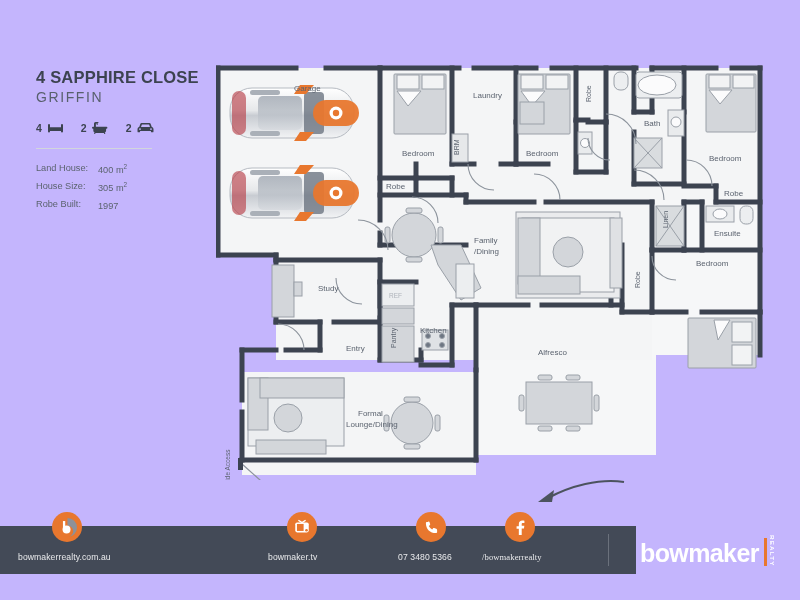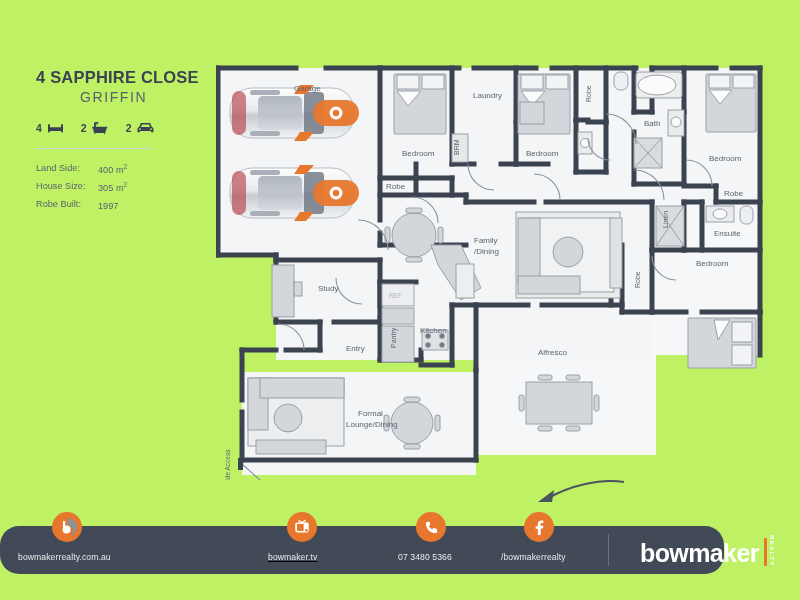--- a/index.html
+++ b/index.html
@@ -1,47 +1,47 @@
 <!DOCTYPE html>
 <html><head>
 <meta charset="utf-8">
 <style>
   html,body{margin:0;padding:0;}
   body{
     width:800px;height:600px;overflow:hidden;background:#ffffff;
     font-family:"Liberation Sans", sans-serif;
     -webkit-font-smoothing:antialiased;
   }
-  #page{position:relative;width:800px;height:600px;background:#bef264;}
+  #page{position:relative;width:800px;height:600px;background:#c4b5fd;}
 
   
   #info{position:absolute;left:36px;top:68px;width:180px;}
   #addr{font-size:16.5px;font-weight:bold;color:#3c4350;letter-spacing:.2px;line-height:1.1;}
-  #suburb{font-size:14px;color:#58606d;letter-spacing:1.6px;margin-top:3px;font-weight:300;margin-left:44px;}
+  #suburb{font-size:14px;color:#58606d;letter-spacing:1.6px;margin-top:3px;font-weight:300;}
   #feat{display:flex;align-items:center;margin-top:17px;gap:0;}
   .feat{display:flex;align-items:center;margin-right:17px;}
   .feat .num{font-size:10.5px;font-weight:bold;color:#3c4350;margin-right:5px;}
   .feat svg{display:block;}
   #rule{width:116px;height:1px;background:#d2d6dc;margin-top:14px;}
   #specs{margin-top:12px;font-size:9.2px;color:#5b636f;line-height:1.72;}
   .spec{display:flex;}
   .spec .k{width:62px;}
   .spec .v{}
   .spec sup{font-size:6.4px;vertical-align:super;}
 
   
   #plan{position:absolute;left:216px;top:60px;width:568px;height:420px;}
   #plan svg{display:block;}
 
   
   #callout{position:absolute;left:624px;top:472px;width:165px;font-size:8.1px;color:#4c535e;line-height:1.42;}
   #callout b{font-weight:bold;color:#3c4350;}
 
   
-  #footer{position:absolute;left:0;top:526px;width:724px;height:48px;background:#434a57;border-radius:19px;}
+  #footer{position:absolute;left:0;top:526px;width:636px;height:48px;background:#434a57;}
   .fitem{position:absolute;top:0;height:48px;display:flex;align-items:flex-end;}
   .fitem .lbl{font-size:8.6px;color:#e9eaec;padding-bottom:12px;white-space:nowrap;letter-spacing:.1px;}
   .ficon{position:absolute;width:30px;height:30px;border-radius:50%;background:#e8772e;top:-14px;
          display:flex;align-items:center;justify-content:center;}
   .ficon svg{display:block;}
   #divider{position:absolute;left:608px;top:8px;width:1px;height:32px;background:#6b717c;}
   #brand{position:absolute;left:640px;top:8px;height:32px;display:flex;align-items:flex-end;}
   #brandname{font-size:25px;font-weight:bold;color:#ffffff;letter-spacing:-0.6px;line-height:1;}
   #brandbar{width:3px;height:28px;background:#e8772e;margin-left:5px;}
   #brandsub{writing-mode:vertical-rl;font-size:6.2px;letter-spacing:1.2px;color:#ffffff;margin-left:2px;font-weight:bold;}
@@ -80,21 +80,21 @@
               <path fill="#3c4350" d="M3.4.8C3.6.3 4 0 4.5 0h8c.5 0 .9.3 1.1.8L14.8 4c1 .3 1.7 1.2 1.7 2.2v2.2c0 .5-.4.9-.9.9h-.8c-.5 0-.9-.4-.9-.9V8H3.1v.4c0 .5-.4.9-.9.9h-.8c-.5 0-.9-.4-.9-.9V6.2C.5 5.2 1.2 4.3 2.2 4L3.4.8zM4.9 1.4 4 3.9h9l-.9-2.5H4.9zM3 5.2a.9.9 0 1 0 0 1.8.9.9 0 0 0 0-1.8zm11 0a.9.9 0 1 0 0 1.8.9.9 0 0 0 0-1.8z"></path>
             </svg>
         </span>
       </div>
     </div>
 
     <div id="rule"></div>
 
     <div id="specs">
       <div class="spec">
-        <span class="k">Land Side:</span>
+        <span class="k">Land House:</span>
         <span class="v"><span>400 m</span><sup>2</sup></span>
       </div>
       <div class="spec">
         <span class="k">House Size:</span>
         <span class="v"><span>305 m</span><sup>2</sup></span>
       </div>
       <div class="spec">
         <span class="k">Robe Built:</span>
         <span class="v"><span>1997</span><sup></sup></span>
       </div>
@@ -426,42 +426,42 @@
           <circle cx="10" cy="10" r="10" fill="#e8772e"></circle>
           <path d="M10 0 A10 10 0 0 1 10 20 A6 6 0 0 0 10 8 Z" fill="#8d9199"></path>
           <circle cx="9" cy="12" r="4.2" fill="#ffffff"></circle>
           <path d="M5.2 3.2 h2.4 v9 h-2.4 z" fill="#ffffff"></path>
         </svg>
       </div>
       <div class="lbl">bowmakerrealty.com.au</div>
     </div>
 
 
-    <div class="fitem" style="left:268px;text-decoration:underline;">
+    <div class="fitem" style="left:268px;">
       <div class="ficon" style="left:19px;">
         <svg width="18" height="18" viewBox="0 0 20 20">
           <rect x="2.5" y="5" width="15" height="11" rx="2" fill="#ffffff"></rect>
           <path d="M6 2.5 L10 5.2 L14 2.5" stroke="#ffffff" stroke-width="1.6" fill="none"></path>
           <path d="M4.4 6.6 h7.4 v7.8 h-7.4 z" fill="#e8772e"></path>
           <circle cx="15" cy="13.6" r="1.5" fill="#e8772e"></circle>
         </svg>
       </div>
       <div class="lbl">bowmaker.tv</div>
     </div>
 
     <div class="fitem" style="left:382px;margin-left:16px;">
       <div class="ficon" style="left:18px;">
         <svg width="17" height="17" viewBox="0 0 20 20">
           <path fill="#ffffff" d="M6.3 2.5c.6 0 1.1.4 1.3 1l.8 2.5c.2.5 0 1.1-.4 1.4l-1.2.9a10.5 10.5 0 0 0 4 4l.9-1.2c.3-.4.9-.6 1.4-.4l2.5.8c.6.2 1 .7 1 1.3v2.4c0 .8-.6 1.4-1.4 1.4C8.3 16.6 3.4 11.7 3.4 4.9c0-.8.6-1.4 1.4-1.4h1.5z"></path>
         </svg>
       </div>
       <div class="lbl">07 3480 5366</div>
     </div>
 
-    <div class="fitem" style="left:501px;">
+    <div class="fitem" style="left:482px;font-family:Liberation Serif, serif;">
       <div class="ficon" style="left:23px;">
         <svg width="18" height="18" viewBox="0 0 20 20">
           <path fill="#ffffff" d="M11.9 19v-7.4h2.5l.4-2.9h-2.9V6.9c0-.8.2-1.4 1.4-1.4h1.6V3c-.3 0-1.2-.1-2.3-.1-2.3 0-3.9 1.4-3.9 4v2.2H6.2v2.9h2.5V19h3.2z"></path>
         </svg>
       </div>
       <div class="lbl">/bowmakerrealty</div>
     </div>
 
     <div id="divider"></div>
 

